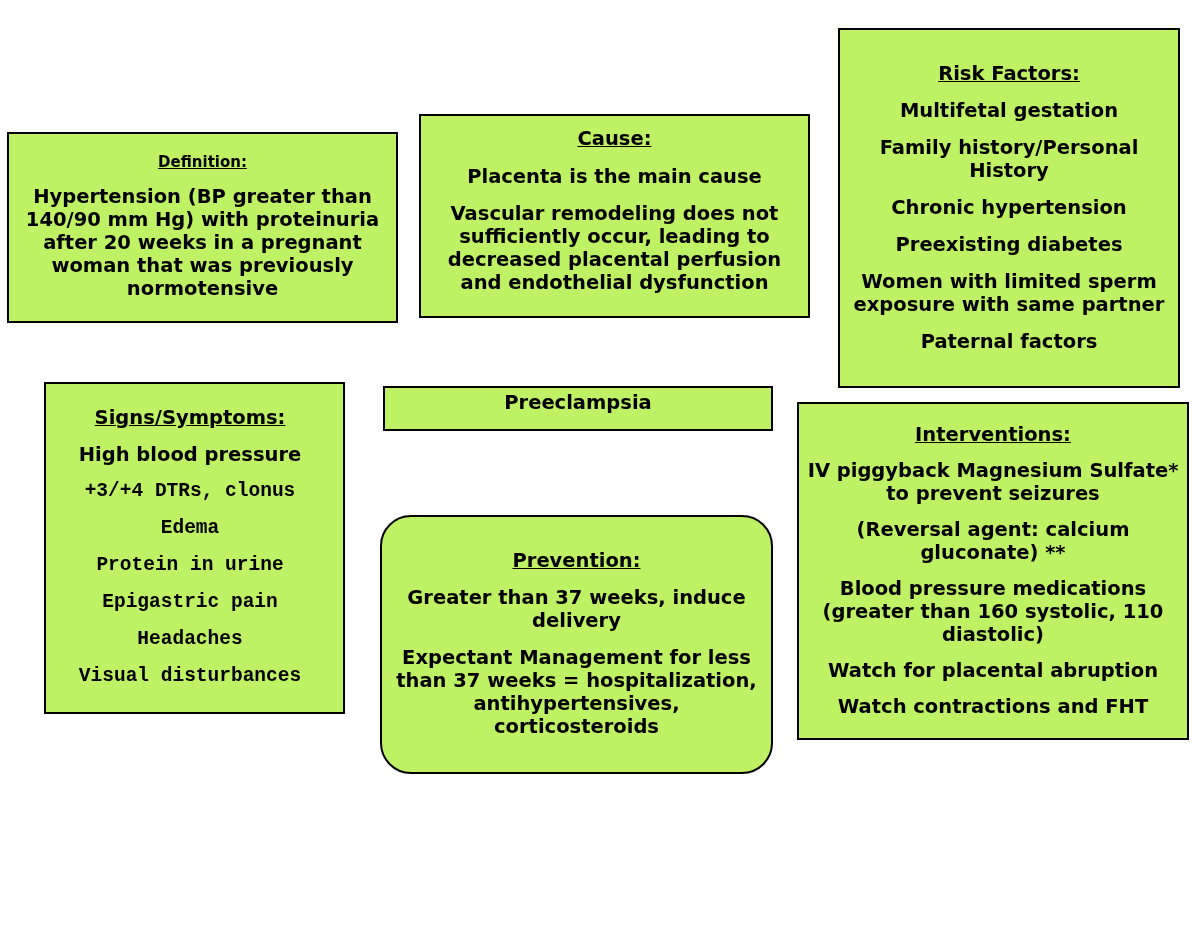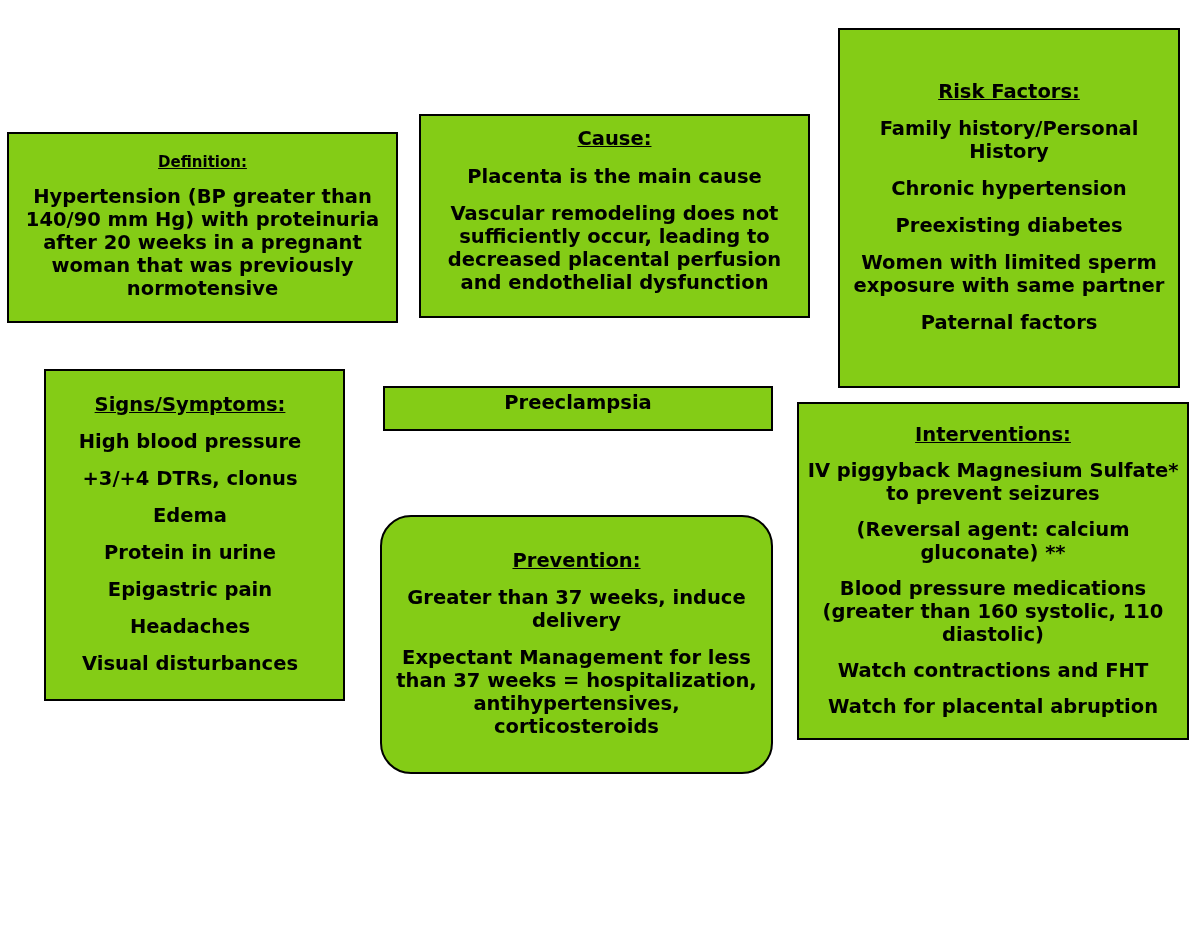--- a/index.html
+++ b/index.html
@@ -12,21 +12,21 @@
     width: 1200px;
     height: 927px;
     background: #ffffff;
     font-family: "DejaVu Sans", sans-serif;
     overflow: hidden;
   }
   .node {
     position: absolute;
     box-sizing: border-box;
     border: 2px solid #000000;
-    background: #84cc16;
+    background: #bef264;
     display: flex;
     flex-direction: column;
     align-items: center;
     justify-content: center;
     text-align: center;
     color: #000000;
     font-weight: bold;
   }
   .node-title {
     text-decoration: underline;
@@ -62,26 +62,26 @@
   #node-riskfactors {
     left: 838px; top: 28px; width: 342px; height: 360px;
     padding: 8px 6px 10px 6px;
   }
   #node-riskfactors .node-title { font-size: 19.5px; margin-bottom: 14px; }
   #node-riskfactors .node-line  { font-size: 19.5px; }
   #node-riskfactors .node-line + .node-line { margin-top: 14px; }
 
   
   #node-signs {
-    left: 44px; top: 369px; width: 301px; height: 332px;
+    left: 44px; top: 382px; width: 301px; height: 332px;
     padding: 10px 15px 12px 6px;
   }
   #node-signs .node-title { font-size: 19.5px; margin-bottom: 14px; }
   #node-signs .node-line  { font-size: 19.5px; }
-  #node-signs .node-line + .node-line { margin-top: 14px; }
+  #node-signs .node-line + .node-line { margin-top: 14px; font-family: Liberation Mono, monospace; }
 
   
   #node-preeclampsia {
     left: 383px; top: 386px; width: 390px; height: 45px;
     justify-content: flex-start;
     padding-top: 3px;
   }
   #node-preeclampsia .node-line { font-size: 19.5px; }
 
   
@@ -121,20 +121,21 @@
   </div>
 
   <div class="node" id="node-cause">
     <div class="node-title">Cause:</div>
     <div class="node-line">Placenta is the main cause</div>
     <div class="node-line">Vascular remodeling does not sufficiently occur, leading to decreased placental perfusion and endothelial dysfunction</div>
   </div>
 
   <div class="node" id="node-riskfactors">
     <div class="node-title">Risk Factors:</div>
+    <div class="node-line">Multifetal gestation</div>
     <div class="node-line">Family history/Personal History</div>
     <div class="node-line">Chronic hypertension</div>
     <div class="node-line">Preexisting diabetes</div>
     <div class="node-line">Women with limited sperm exposure with same partner</div>
     <div class="node-line">Paternal factors</div>
   </div>
 
   <div class="node" id="node-signs">
     <div class="node-title">Signs/Symptoms:</div>
     <div class="node-line">High blood pressure</div>
@@ -154,18 +155,18 @@
     <div class="node-title">Prevention:</div>
     <div class="node-line">Greater than 37 weeks, induce delivery</div>
     <div class="node-line">Expectant Management for less than 37 weeks = hospitalization, antihypertensives, corticosteroids</div>
   </div>
 
   <div class="node" id="node-interventions">
     <div class="node-title">Interventions:</div>
     <div class="node-line">IV piggyback Magnesium Sulfate* to prevent seizures</div>
     <div class="node-line">(Reversal agent: calcium gluconate) **</div>
     <div class="node-line">Blood pressure medications (greater than 160 systolic, 110 diastolic)</div>
+    <div class="node-line">Watch for placental abruption</div>
     <div class="node-line">Watch contractions and FHT</div>
-    <div class="node-line">Watch for placental abruption</div>
   </div>
 
 
 </div>
 
 </body></html>

